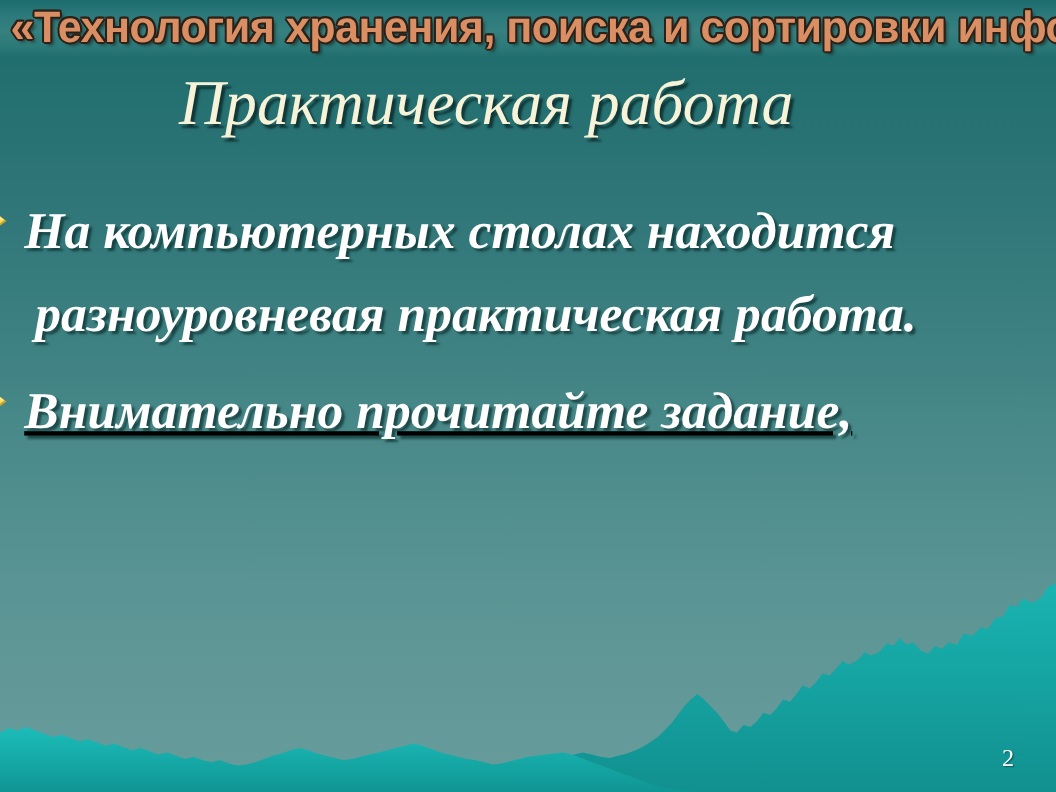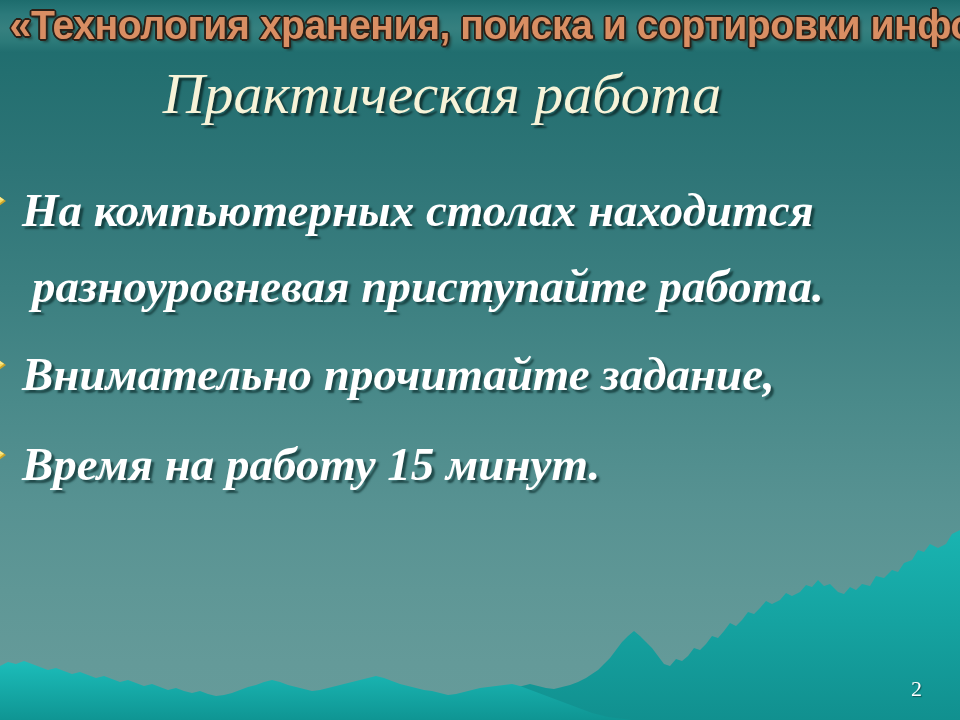--- a/index.html
+++ b/index.html
@@ -109,21 +109,21 @@
     font-weight: 700;
     font-size: 47px;
     line-height: 76px;
     color: #ffffff;
     white-space: nowrap;
     text-shadow: 3px 3px 2px rgba(12,45,45,0.70);
     padding-left: 0px;
   }
   .bullet-line.cont { padding-left: 10px; }
 
-  .blk2 { margin-top: 12px; }
+  .blk2 { margin-top: 12px; text-decoration: underline; }
   .blk3 { margin-top: 14px; }
 
   
   #ridge {
     position: absolute;
     left: 0;
     bottom: 0;
     width: 960px;
     height: 190px;
     pointer-events: none;
@@ -157,44 +157,34 @@
 
     <div class="bullet-block blk1">
       <span class="bullet-marker">
         <svg viewBox="0 0 34 32" width="34" height="32" aria-hidden="true">
           <polygon points="2,3 20,16 2,29" fill="#c9a32c"></polygon>
           <polygon points="0,1 18,15 0,29" fill="#f7da5c"></polygon>
           <polygon points="0,1 18,15 0,15" fill="#fae98f"></polygon>
         </svg>
       </span>
       <div class="bullet-line">На компьютерных столах находится</div>
-      <div class="bullet-line cont">разноуровневая приступайте работа.</div>
+      <div class="bullet-line cont">разноуровневая практическая работа.</div>
     </div>
 
     <div class="bullet-block blk2">
       <span class="bullet-marker">
         <svg viewBox="0 0 34 32" width="34" height="32" aria-hidden="true">
           <polygon points="2,3 20,16 2,29" fill="#c9a32c"></polygon>
           <polygon points="0,1 18,15 0,29" fill="#f7da5c"></polygon>
           <polygon points="0,1 18,15 0,15" fill="#fae98f"></polygon>
         </svg>
       </span>
       <div class="bullet-line">Внимательно прочитайте задание,</div>
     </div>
 
-    <div class="bullet-block blk3">
-      <span class="bullet-marker">
-        <svg viewBox="0 0 34 32" width="34" height="32" aria-hidden="true">
-          <polygon points="2,3 20,16 2,29" fill="#c9a32c"></polygon>
-          <polygon points="0,1 18,15 0,29" fill="#f7da5c"></polygon>
-          <polygon points="0,1 18,15 0,15" fill="#fae98f"></polygon>
-        </svg>
-      </span>
-      <div class="bullet-line">Время на работу 15 минут.</div>
-    </div>
 
   </div>
 
   <div id="ridge">
     <svg viewBox="0 0 960 190" preserveAspectRatio="none" aria-hidden="true">
       <defs>
         <linearGradient id="ridgeGradBack" x1="0" y1="0" x2="0" y2="1">
           <stop offset="0%" stop-color="#19b4b1"></stop>
           <stop offset="100%" stop-color="#11908f"></stop>
         </linearGradient>

